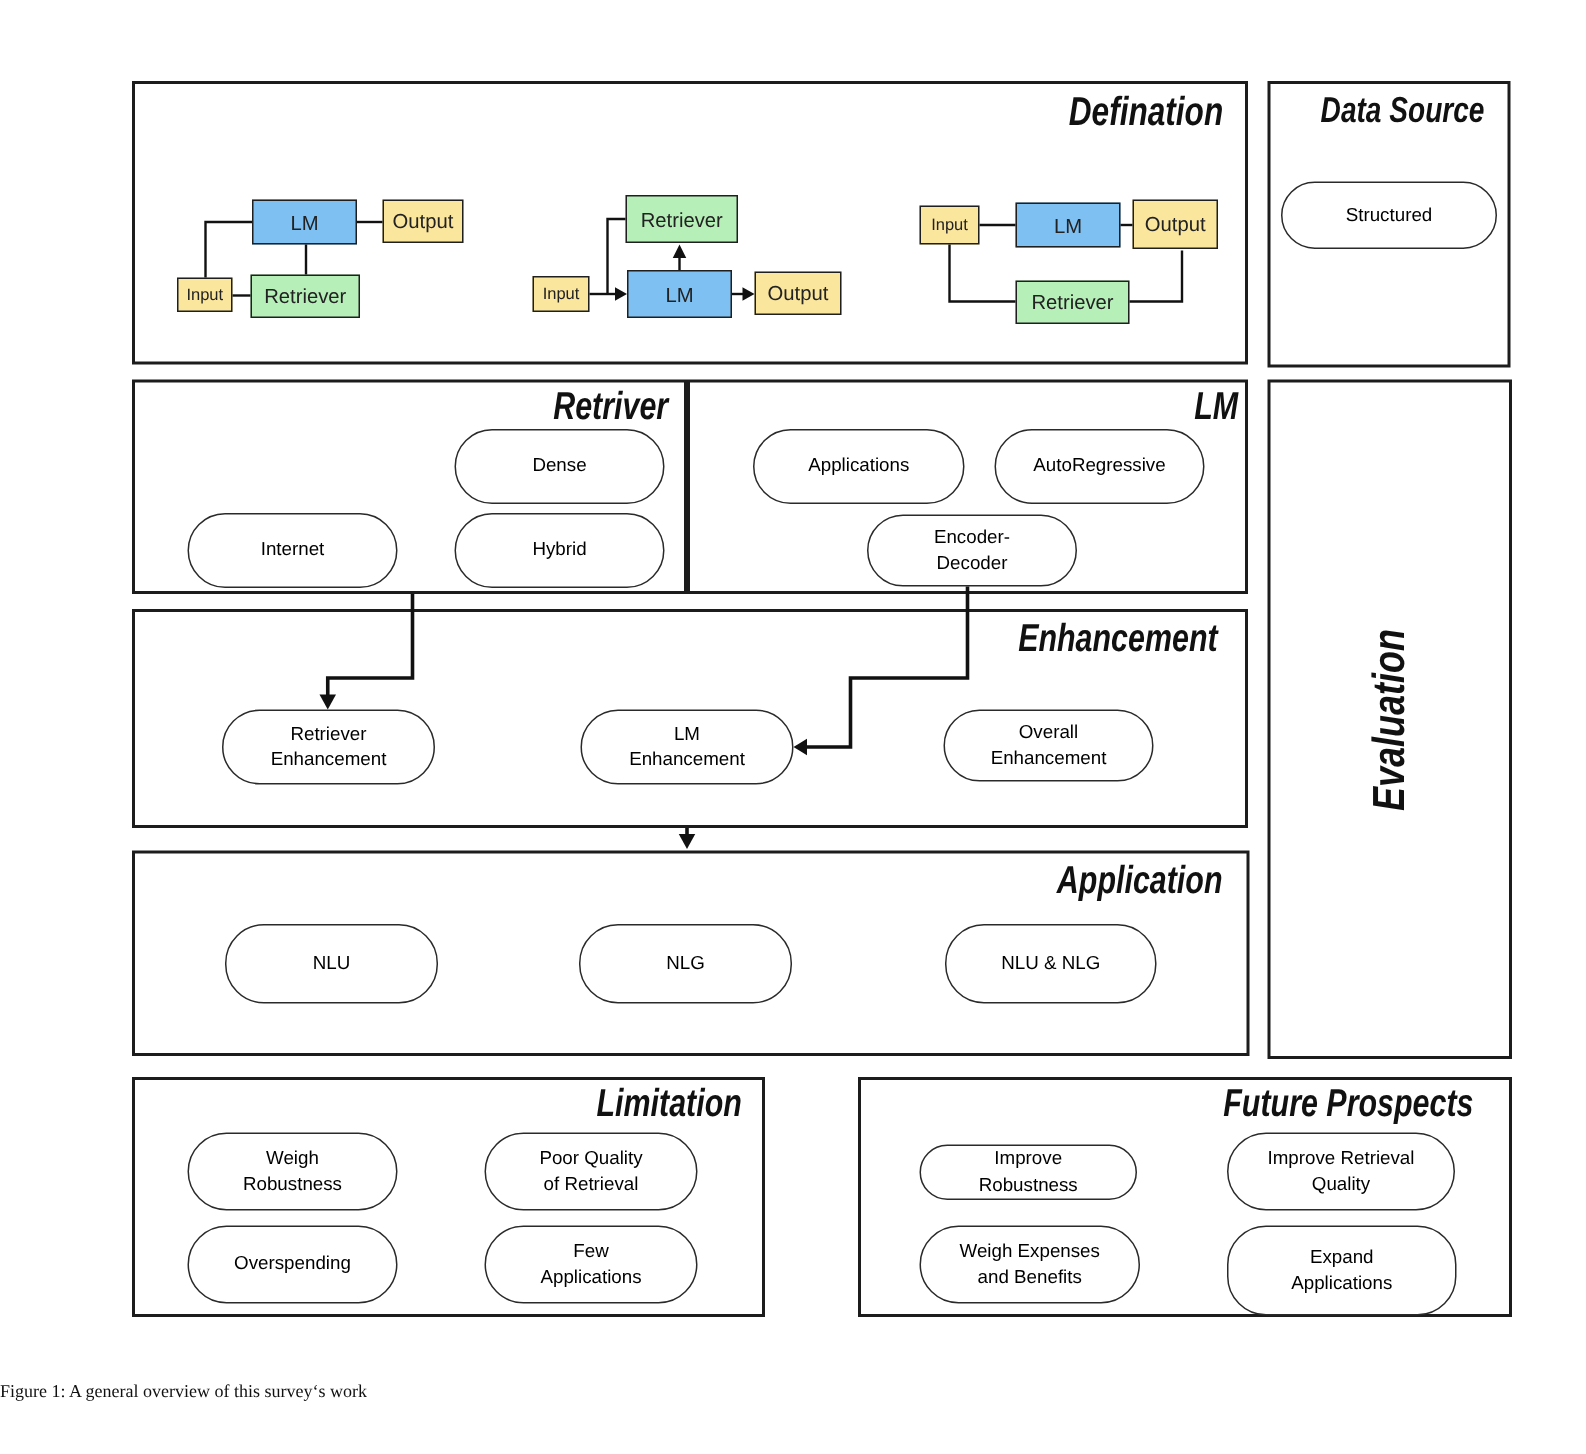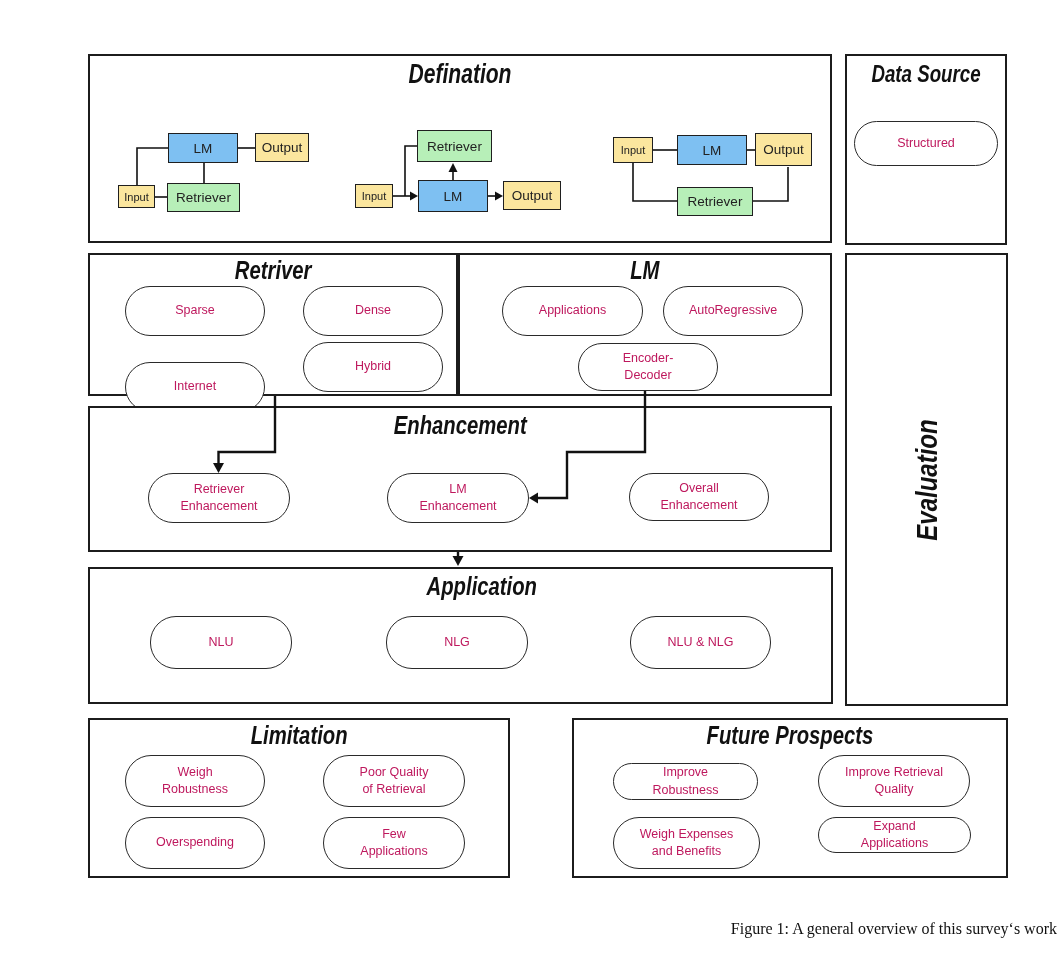--- a/index.html
+++ b/index.html
@@ -1,33 +1,33 @@
 <!DOCTYPE html>
 <html><head>
 <meta charset="utf-8">
 <style>
   html,body{margin:0;padding:0;background:#ffffff;}
   .canvas{position:relative;width:1057px;height:969px;background:#ffffff;
           font-family:"Liberation Sans",sans-serif;color:#1d1d1d;overflow:hidden;}
   .secbox{position:absolute;border:2px solid #1c1c1c;background:#ffffff;box-sizing:border-box;}
-  .sec-title{position:absolute;left:0;right:0;text-align:center;pointer-events:none;text-decoration:underline;}
+  .sec-title{position:absolute;left:0;right:0;text-align:right;pointer-events:none;text-decoration:underline;}
   .title-inner{display:inline-block;font-style:italic;font-weight:bold;
                transform:scaleX(0.78);transform-origin:center;color:#111;
                font-family:"Liberation Sans",sans-serif;letter-spacing:0px;white-space:nowrap;}
   .pill{position:absolute;border:1.4px solid #2a2a2a;border-radius:26px;background:#fff;
         display:flex;align-items:center;justify-content:center;text-align:center;
-        font-size:12.5px;line-height:1.4;color:#be185d;white-space:pre-line;box-sizing:border-box;}
+        font-size:12.5px;line-height:1.4;color:#000000;white-space:pre-line;box-sizing:border-box;}
   .dbox{position:absolute;display:flex;align-items:center;justify-content:center;
         font-size:13.5px;color:#222;border:1.2px solid #1f1f1f;box-sizing:border-box;}
   .dbox.small{font-size:11px;}
   .rot-title{position:absolute;left:50%;top:50%;
              transform:translate(-50%,-50%) rotate(-90deg) scaleX(0.8);
              font-style:italic;font-weight:bold;font-size:30px;color:#111;white-space:nowrap;}
-  .caption{position:absolute;left:0;right:0;top:920px;text-align:right;
-           font-family:"Liberation Serif",serif;font-size:16px;color:#111;}
+  .caption{position:absolute;left:0;right:0;top:920px;text-align:left;
+           font-family:"Liberation Serif",serif;font-size:12px;color:#111;}
   svg.overlay{position:absolute;left:0;top:0;pointer-events:none;}
   svg.overlay path{fill:none;stroke:#111;}
   svg.overlay polygon{fill:#111;stroke:none;}
 </style>
 </head>
 <body>
 
 <div class="canvas">
 
   <div class="secbox" style="left:88px;top:54px;width:744px;height:189px;">
@@ -80,23 +80,22 @@
       <span class="title-inner" style="font-size:24px;">Data Source</span>
     </div>
   </div>
   <div class="pill" style="left:854px;top:121px;width:144px;height:45px;">Structured</div>
 
   <div class="secbox" style="left:88px;top:253px;width:370px;height:143px;">
     <div class="sec-title" style="top:0px;">
       <span class="title-inner" style="font-size:26px;">Retriver</span>
     </div>
   </div>
-  <div class="pill" style="left:125px;top:286px;width:140px;height:50px;">Sparse</div>
   <div class="pill" style="left:303px;top:286px;width:140px;height:50px;">Dense</div>
-  <div class="pill" style="left:125px;top:342px;width:140px;height:50px;margin-top:20px;">Internet</div>
+  <div class="pill" style="left:125px;top:342px;width:140px;height:50px;">Internet</div>
   <div class="pill" style="left:303px;top:342px;width:140px;height:50px;">Hybrid</div>
 
   <div class="secbox" style="left:458px;top:253px;width:374px;height:143px;">
     <div class="sec-title" style="top:0px;">
       <span class="title-inner" style="font-size:26px;">LM</span>
     </div>
   </div>
   <div class="pill" style="left:502px;top:286px;width:141px;height:50px;">Applications</div>
   <div class="pill" style="left:663px;top:286px;width:140px;height:50px;">AutoRegressive</div>
   <div class="pill" style="left:578px;top:343px;width:140px;height:48px;">Encoder-
@@ -144,21 +143,21 @@
     <div class="sec-title" style="top:0px;">
       <span class="title-inner" style="font-size:26px;">Future Prospects</span>
     </div>
   </div>
   <div class="pill" style="left:613px;top:763px;width:145px;height:37px;">Improve
 Robustness</div>
   <div class="pill" style="left:818px;top:755px;width:152px;height:52px;">Improve Retrieval
 Quality</div>
   <div class="pill" style="left:613px;top:817px;width:147px;height:52px;">Weigh Expenses
 and Benefits</div>
-  <div class="pill" style="left:818px;top:817px;width:153px;height:36px;">Expand
+  <div class="pill" style="left:818px;top:817px;width:153px;height:60px;">Expand
 Applications</div>
 
   <svg class="overlay" width="1057" height="969" viewBox="0 0 1057 969">
 
     <g>
       <path d="M137,185 V148 H168" stroke-width="1.6"></path>
       <path d="M155,197 H167" stroke-width="1.6"></path>
       <path d="M204,183 V163" stroke-width="1.6"></path>
       <path d="M238,148 H255" stroke-width="1.6"></path>
     </g>

